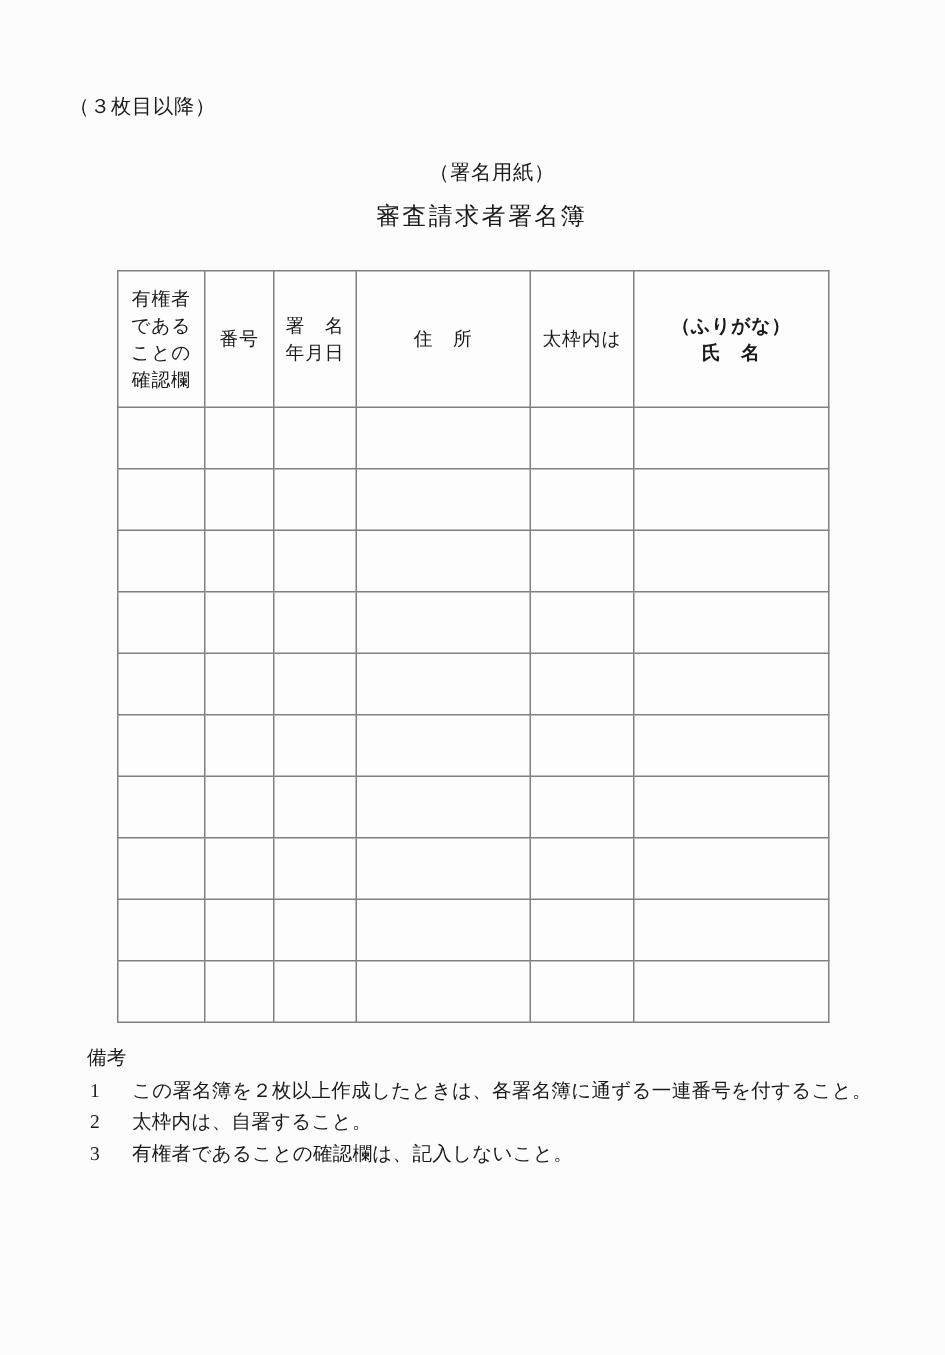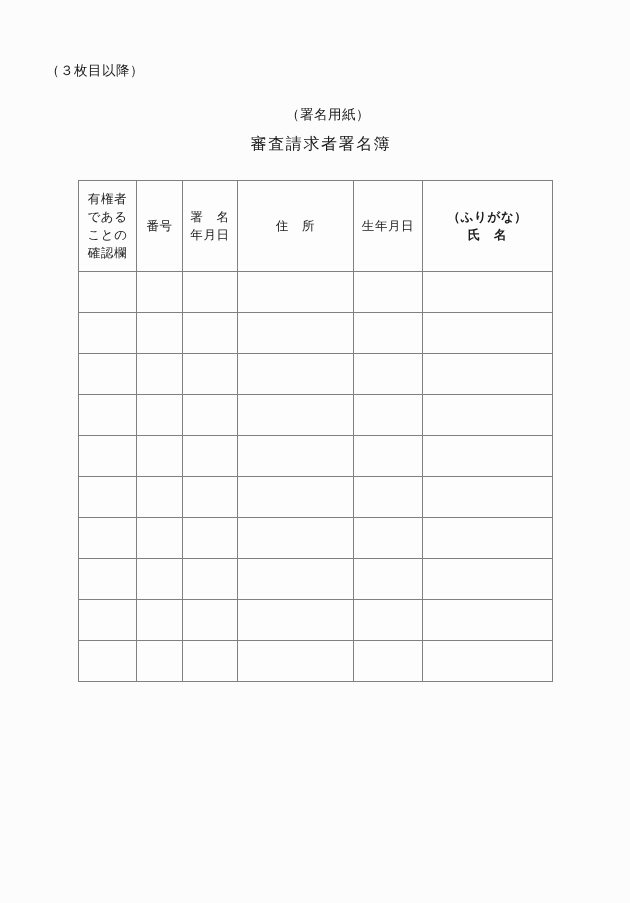--- a/index.html
+++ b/index.html
@@ -182,21 +182,21 @@
             </span>
           </td>
           <td class="col-no hv-left hv-top">番号</td>
           <td class="col-sigdate hv-top">
             <span class="cell-lines">
               <span class="wide-sp">署　名</span>
               <span>年月日</span>
             </span>
           </td>
           <td class="col-address hv-top">住　所</td>
-          <td class="col-birth hv-top">生年月日</td>
+          <td class="col-birth hv-top">太枠内は</td>
           <td class="col-name hv-top hv-right">
             <span class="cell-lines">
               <span>（ふりがな）</span>
               <span>氏　名</span>
             </span>
           </td>
         </tr>
 
         <tr class="body-row">
           <td class="col-verify"></td>
@@ -275,14 +275,30 @@
           <td class="col-no hv-left hv-bottom"></td>
           <td class="col-sigdate hv-bottom"></td>
           <td class="col-address hv-bottom"></td>
           <td class="col-birth hv-bottom"></td>
           <td class="col-name hv-right hv-bottom"></td>
         </tr>
       </tbody>
     </table>
   </div>
 
+  <div class="notes">
+    <span class="notes-title">備考</span>
+
+    <div class="note-row">
+      <span class="note-num">1</span>
+      <span class="note-text">この署名簿を２枚以上作成したときは、各署名簿に通ずる一連番号を付すること。</span>
+    </div>
+    <div class="note-row">
+      <span class="note-num">2</span>
+      <span class="note-text">太枠内は、自署すること。</span>
+    </div>
+    <div class="note-row">
+      <span class="note-num">3</span>
+      <span class="note-text">有権者であることの確認欄は、記入しないこと。</span>
+    </div>
+  </div>
 
 </div>
 
 </body></html>

